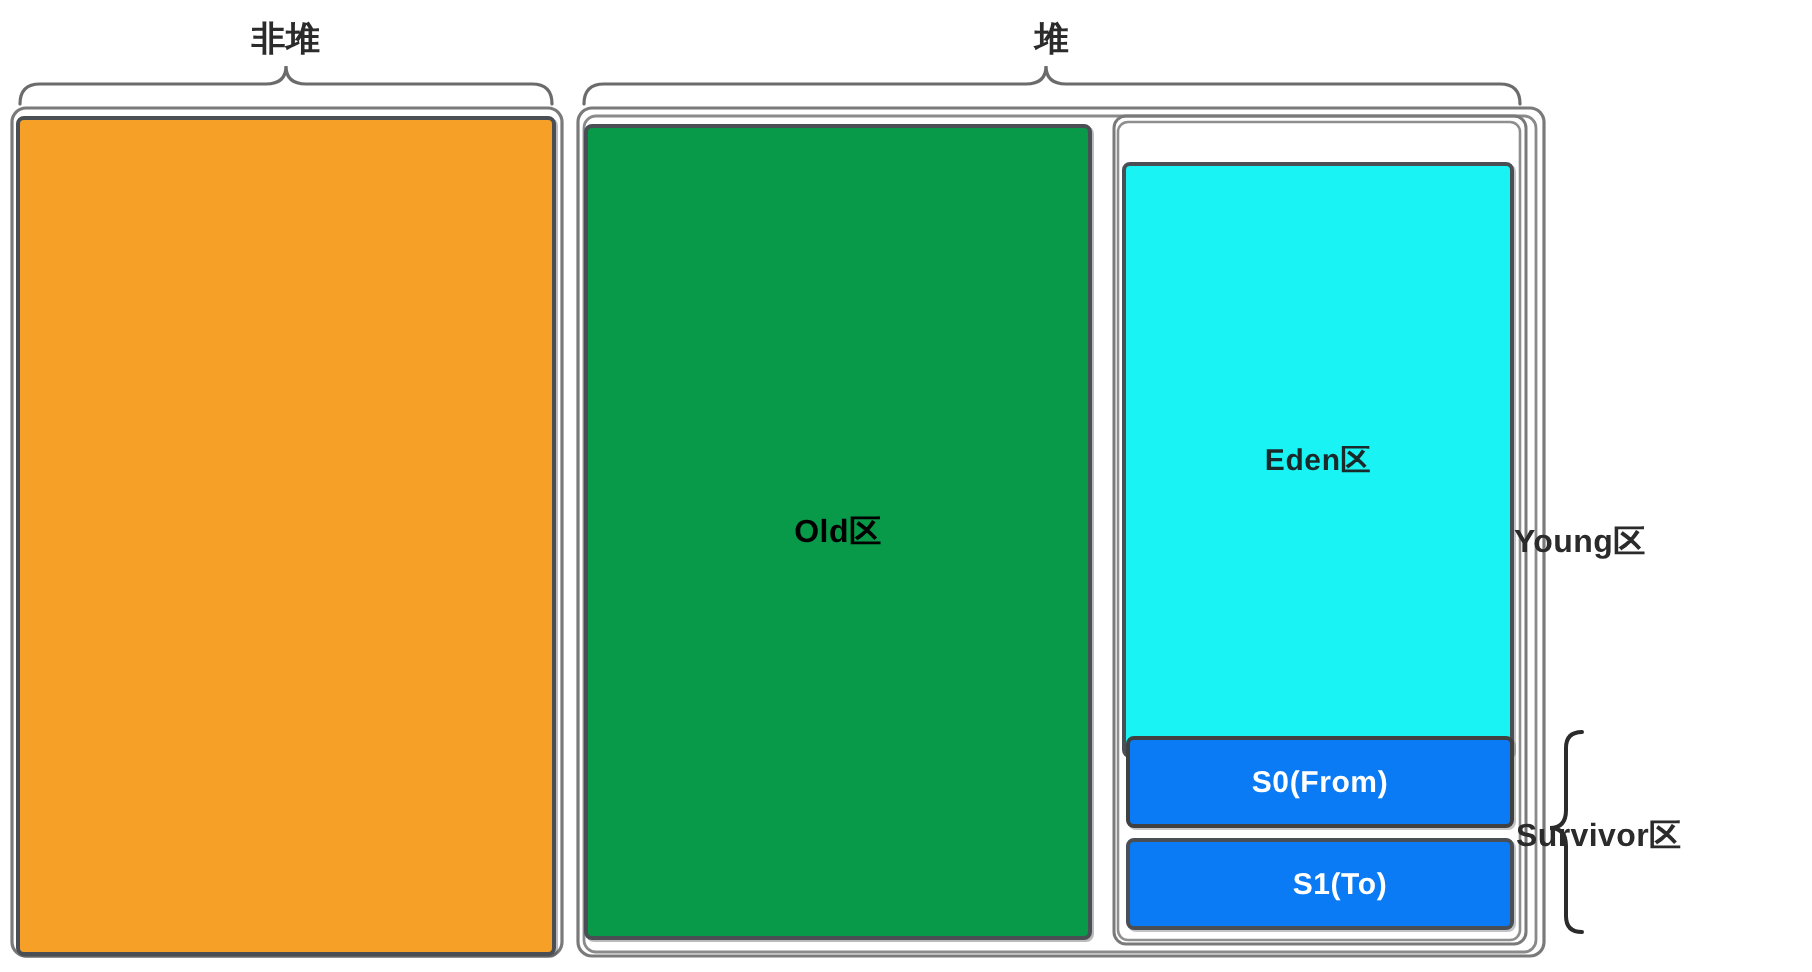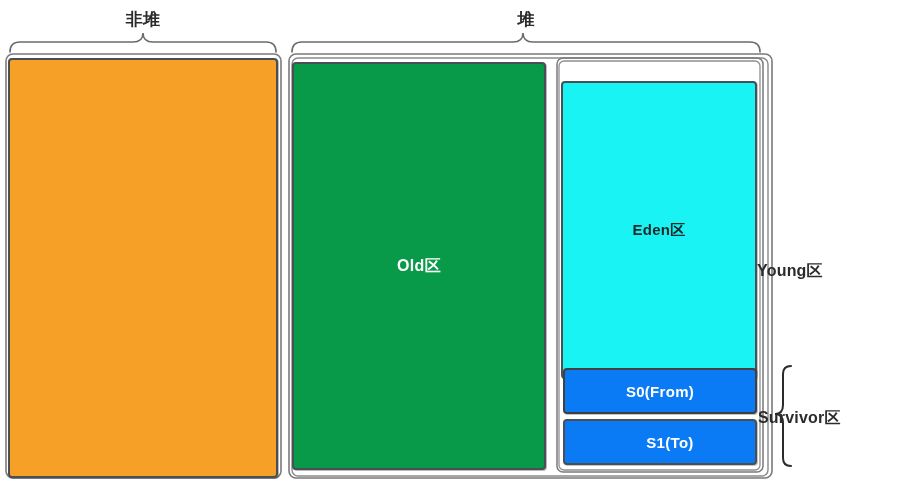--- a/index.html
+++ b/index.html
@@ -60,21 +60,21 @@
     border: 2px solid #4a4f55;
     box-shadow: 1px 1px 0 rgba(60,60,60,0.35);
   }
   #block-old {
     left: 292px;
     top: 62px;
     width: 254px;
     height: 408px;
     background: #089949;
     border: 2px solid #4a4f55;
-    color: #ffffff;
+    color: #000000;
     font-size: 16px;
     box-shadow: 1px 1px 0 rgba(60,60,60,0.35);
   }
   #block-eden {
     left: 561px;
     top: 63px;
     width: 196px;
     height: 298px;
     background: #19F3F3;
     border: 2px solid #4a4f55;

